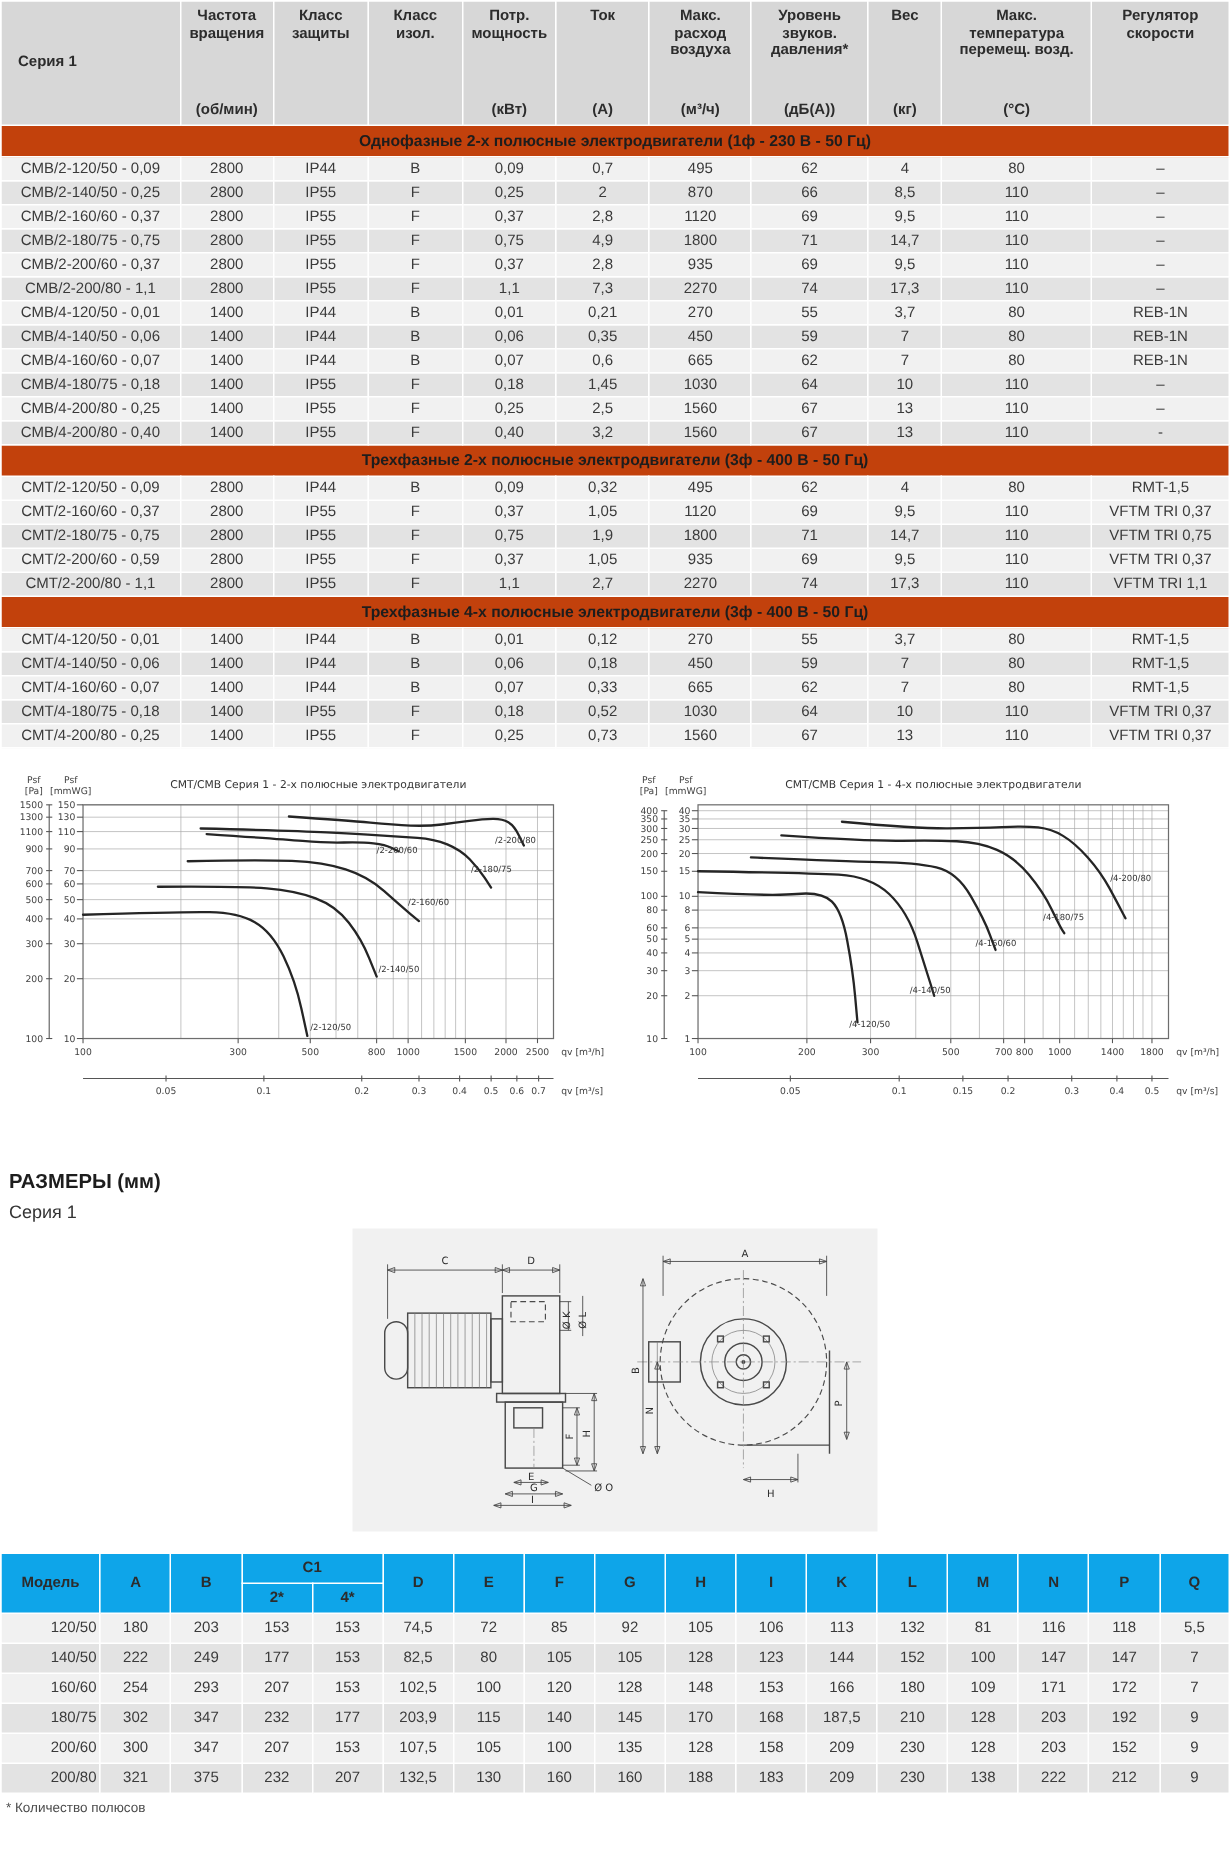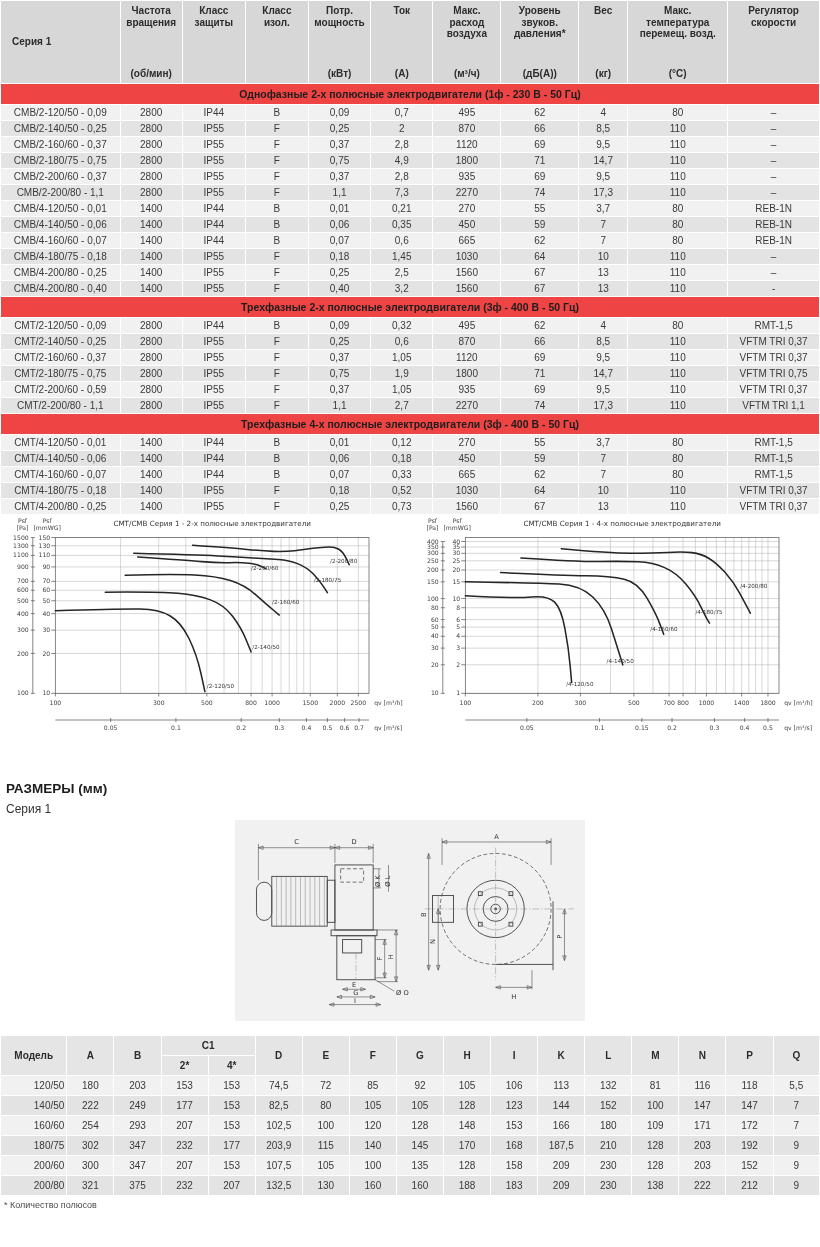--- a/index.html
+++ b/index.html
@@ -4,26 +4,26 @@
 <style>
   html,body{margin:0;padding:0;background:#fff;}
   .page{width:820px;margin:0 auto;background:#fff;font-family:"Liberation Sans",sans-serif;color:#3a3a3a;}
   
   table.spec{width:100%;border-collapse:collapse;table-layout:fixed;}
   table.spec th,table.spec td{border:1px solid #fff;font-size:10px;text-align:center;vertical-align:middle;padding:2px 2px;}
   table.spec thead th{background:#d7d7d7;font-weight:bold;color:#2c2c2c;height:74px;padding:4px 3px;}
   .hcell{display:flex;flex-direction:column;justify-content:space-between;height:100%;line-height:1.15;}
   .hcell .hunit{font-weight:bold;margin-top:12px;}
   .hcell.series{justify-content:center;text-align:left;padding-left:8px;}
-  tr.section-title td{background:#ef4444;font-weight:bold;font-size:10.5px;color:#1d1d1d;padding:4px 0;}
+  tr.section-title td{background:#c2410c;font-weight:bold;font-size:10.5px;color:#1d1d1d;padding:4px 0;}
   tr.r-odd td{background:#f1f1f1;}
   tr.r-even td{background:#e3e3e3;}
   td.model{text-align:left;padding-left:7px;}
   
-  .charts{display:flex;margin-top:0;}
+  .charts{display:flex;margin-top:15px;}
   .charts svg{display:block;}
   .cw{width:50%;}
   .grid{stroke:#a9a9a9;stroke-width:.45;}
   .frame{fill:none;stroke:#6d6d6d;stroke-width:.8;}
   .ax{stroke:#555;stroke-width:.7;}
   .tick{font:6px "DejaVu Sans",sans-serif;fill:#3f3f3f;}
   .atit{font:6px "DejaVu Sans",sans-serif;fill:#3f3f3f;}
   .ct{font:7px "DejaVu Sans",sans-serif;fill:#333;}
   .curve{fill:none;stroke:#252525;stroke-width:1.5;stroke-linecap:round;stroke-linejoin:round;}
   .clabel{font:5.5px "DejaVu Sans",sans-serif;fill:#333;}
@@ -34,21 +34,21 @@
   .draw{background:#f1f1f1;padding:6px 10px;}
   .dl{stroke:#4a4a4a;stroke-width:1;fill:none;}
   .dt{stroke:#7a7a7a;stroke-width:.5;fill:none;}
   .dd{stroke:#4a4a4a;stroke-width:.8;fill:none;stroke-dasharray:4 2.5;}
   .dc{stroke:#8a8a8a;stroke-width:.5;fill:none;stroke-dasharray:7 2 1.5 2;}
   .dim{stroke:#444;stroke-width:.6;fill:none;}
   .dlabel{font:7px "DejaVu Sans",sans-serif;fill:#2d2d2d;}
   
   table.dimt{width:100%;border-collapse:collapse;table-layout:fixed;margin-top:14px;border-top:1px solid #9a9a9a;}
   table.dimt th,table.dimt td{border:1px solid #fff;font-size:10px;text-align:center;padding:4px 2px;}
-  table.dimt thead th{background:#e5e5e5;font-weight:bold;color:#2c2c2c;}
+  table.dimt thead th{background:#0ea5e9;font-weight:bold;color:#2c2c2c;}
   table.dimt td.model{text-align:right;padding-left:8px;}
   .footnote{font-size:9px;color:#4c4c4c;margin:4px 0 10px 4px;}
 </style>
 </head>
 <body>
 
 <div class="page">
 
   <table class="spec">
     <colgroup>
@@ -301,33 +301,20 @@
           <td>2800</td>
           <td>IP44</td>
           <td>B</td>
           <td>0,09</td>
           <td>0,32</td>
           <td>495</td>
           <td>62</td>
           <td>4</td>
           <td>80</td>
           <td>RMT-1,5</td>
-        </tr>
-        <tr class="r-even">
-          <td class="model">CMT/2-140/50 - 0,25</td>
-          <td>2800</td>
-          <td>IP55</td>
-          <td>F</td>
-          <td>0,25</td>
-          <td>0,6</td>
-          <td>870</td>
-          <td>66</td>
-          <td>8,5</td>
-          <td>110</td>
-          <td>VFTM TRI 0,37</td>
         </tr>
         <tr class="r-odd">
           <td class="model">CMT/2-160/60 - 0,37</td>
           <td>2800</td>
           <td>IP55</td>
           <td>F</td>
           <td>0,37</td>
           <td>1,05</td>
           <td>1120</td>
           <td>69</td>

